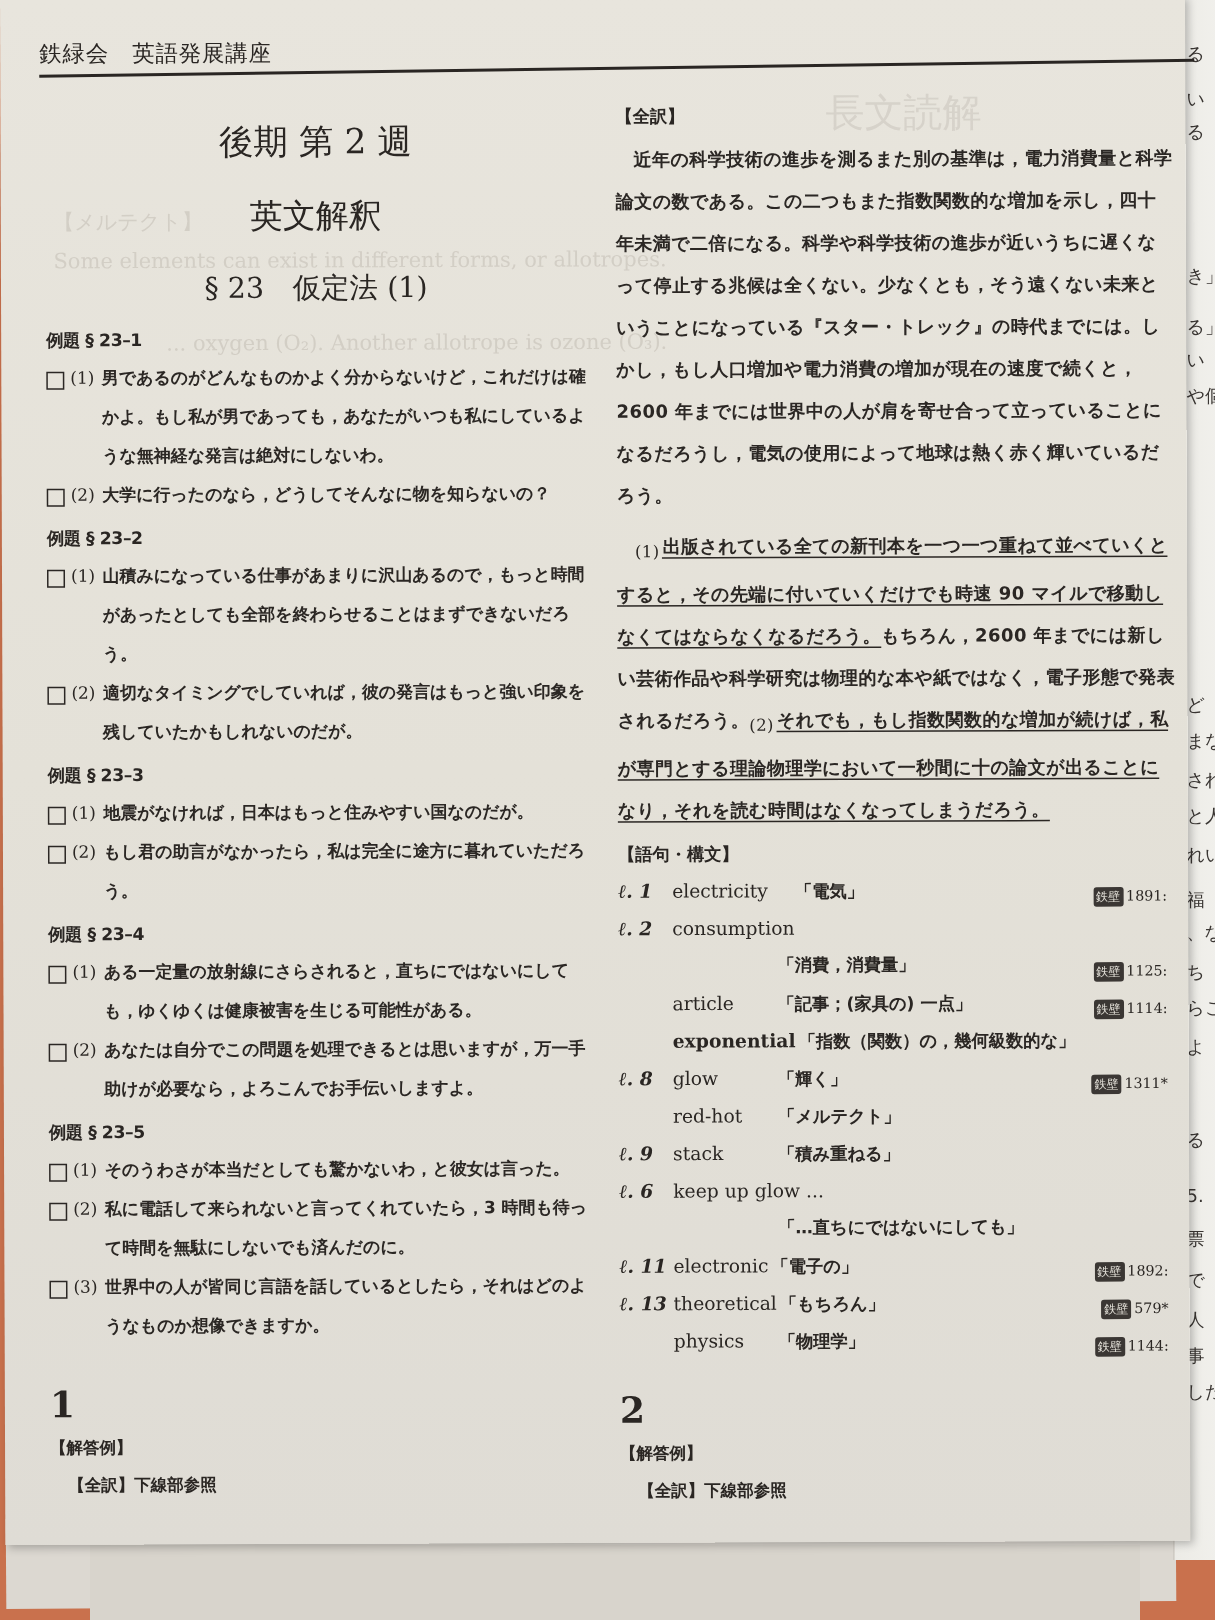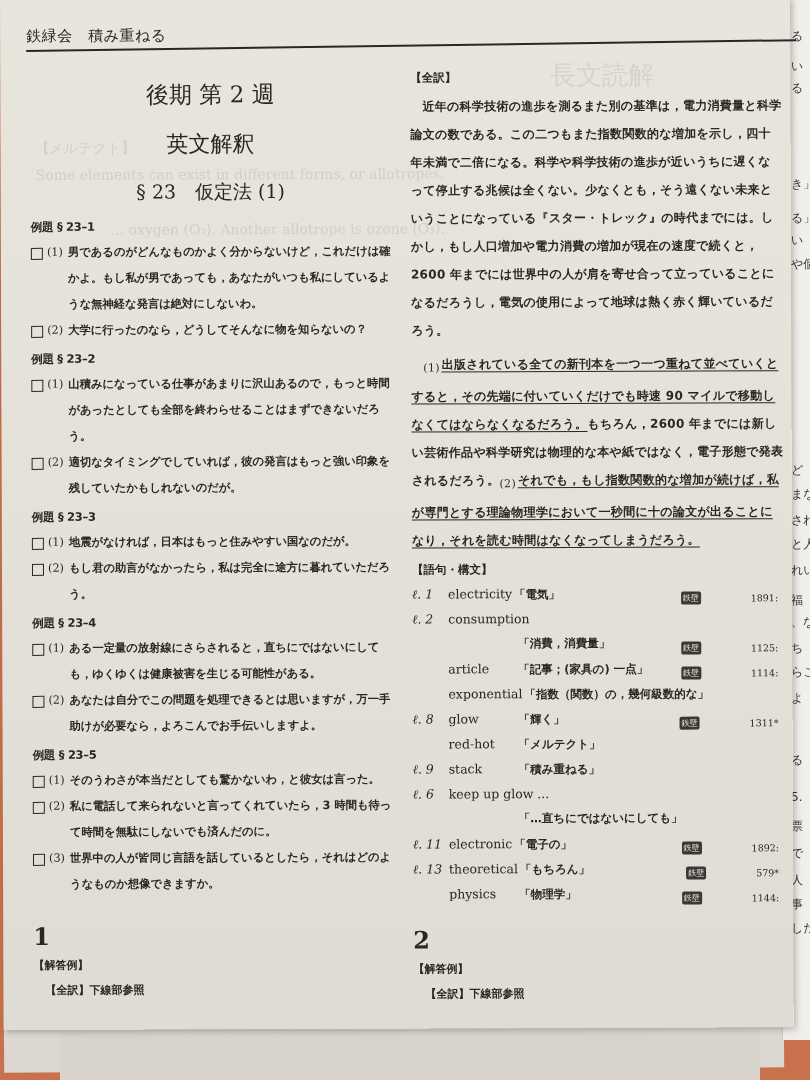--- a/index.html
+++ b/index.html
@@ -66,26 +66,26 @@
     .label-small.indent { margin-left: 12px; margin-top: 10px; }
     .r-label { font-family: "DejaVu Sans", sans-serif; font-size: 11.5px; font-weight: bold; height: 22px; }
     .para {
       font-family: "DejaVu Sans", sans-serif; font-size: 12px; font-weight: bold; line-height: 28px;
       text-indent: 1em; color: #2b2724; letter-spacing: 0.3px;
     }
     .para .u { border-bottom: 1.6px solid #2b2724; }
     .para .mark { font-family: "DejaVu Serif", serif; font-weight: normal; font-size: 11px; vertical-align: -3px; margin-right: 2px; }
     .vocab-head { font-family: "DejaVu Sans", sans-serif; font-size: 11.5px; font-weight: bold; margin-top: 8px; height: 24px; }
     .vrow { display: flex; align-items: baseline; height: 25px; font-size: 12.5px; position: relative; }
-    .vrow .ln { width: 36px; font-style: italic; }
+    .vrow .ln { width: 36px; font-style: italic; font-weight: bold; }
     .vrow .en { width: 70px; }
     .vrow .en.wide { width: auto; }
     .vrow .ja { font-family: "DejaVu Sans", sans-serif; font-size: 11.5px; font-weight: bold; }
     .vrow .ja.indent { margin-left: 106px; }
-    .vrow .ref { position: absolute; right: 6px; top: 6px; font-size: 9.5px; display: flex; align-items: center; gap: 48px; }
+    .vrow .ref { position: absolute; right: 6px; top: 6px; font-size: 9.5px; display: flex; align-items: center; }
     .vrow .ref .badge {
       background: #3b3734; color: #e5e2da; font-family: "DejaVu Sans", sans-serif; font-size: 8px;
       padding: 1px 2px; border-radius: 2px; margin-right: 2px;
     }
   </style>
 </head>
 <body>
 
 <div class="sheet-back b1"></div>
 <div class="sheet-back b2"></div>
@@ -111,21 +111,21 @@
     <span style="top: 752px;">る</span>
     <span style="top: 790px;">5.</span>
     <span style="top: 818px;">票</span>
     <span style="top: 845px;">で</span>
     <span style="top: 872px;">人</span>
     <span style="top: 896px;">事</span>
     <span style="top: 920px;">した</span>
   </div>
 
 <div class="page">
-  <div class="header-title">鉄緑会　積み重ねる</div>
+  <div class="header-title">鉄緑会　英語発展講座</div>
   <div class="header-line"></div>
 
   <div class="ghost big" style="left:550px; top:60px;">長文読解</div>
   <div class="ghost" style="left:35px; top:140px;">【メルテクト】</div>
   <div class="ghost" style="left:35px; top:167px;">Some elements can exist in different forms, or allotropes.</div>
   <div class="ghost" style="left:110px; top:222px;">... oxygen (O₂). Another allotrope is ozone (O₃).</div>
 
   <div class="col-left">
     <div class="title-main">後期 第 2 週</div>
     <div class="title-sub">英文解釈</div>
@@ -203,21 +203,21 @@
     <div class="r-label">【全訳】</div>
     <div class="para">近年の科学技術の進歩を測るまた別の基準は，電力消費量と科学論文の数である。この二つもまた指数関数的な増加を示し，四十年未満で二倍になる。科学や科学技術の進歩が近いうちに遅くなって停止する兆候は全くない。少なくとも，そう遠くない未来ということになっている『スター・トレック』の時代までには。しかし，もし人口増加や電力消費の増加が現在の速度で続くと，2600 年までには世界中の人が肩を寄せ合って立っていることになるだろうし，電気の使用によって地球は熱く赤く輝いているだろう。</div>
     <div class="para" style="margin-top:6px;">
       <span class="mark">(1)</span><span class="u">出版されている全ての新刊本を一つ一つ重ねて並べていくとすると，その先端に付いていくだけでも時速 90 マイルで移動しなくてはならなくなるだろう。</span><span>もちろん，2600 年までには新しい芸術作品や科学研究は物理的な本や紙ではなく，電子形態で発表されるだろう。</span><span class="mark">(2)</span><span class="u">それでも，もし指数関数的な増加が続けば，私が専門とする理論物理学において一秒間に十の論文が出ることになり，それを読む時間はなくなってしまうだろう。</span>
     </div>
 
     <div class="vocab-head">【語句・構文】</div>
     <div id="vocab">
         <div class="vrow">
           <span class="ln">ℓ. 1</span>
-          <span class="en wide" style="margin-right: 2px;">electricity</span>
+          <span class="en wide" style="margin-right: 18px;">electricity</span>
           <span class="ja">「電気」</span>
           <span class="ref">
             <span class="badge">鉄壁</span>
             <span>1891:</span>
           </span>
         </div>
         <div class="vrow">
           <span class="ln">ℓ. 2</span>
           <span class="en wide">consumption</span>
         </div>
@@ -233,21 +233,21 @@
           <span class="ln"></span>
           <span class="en">article</span>
           <span class="ja">「記事；(家具の) 一点」</span>
           <span class="ref">
             <span class="badge">鉄壁</span>
             <span>1114:</span>
           </span>
         </div>
         <div class="vrow">
           <span class="ln"></span>
-          <span class="en wide" style="margin-right: 2px;">exponential</span>
+          <span class="en wide" style="margin-right: 2px; font-weight: bold;">exponential</span>
           <span class="ja">「指数（関数）の，幾何級数的な」</span>
         </div>
         <div class="vrow">
           <span class="ln">ℓ. 8</span>
           <span class="en">glow</span>
           <span class="ja">「輝く」</span>
           <span class="ref">
             <span class="badge">鉄壁</span>
             <span>1311*</span>
           </span>

